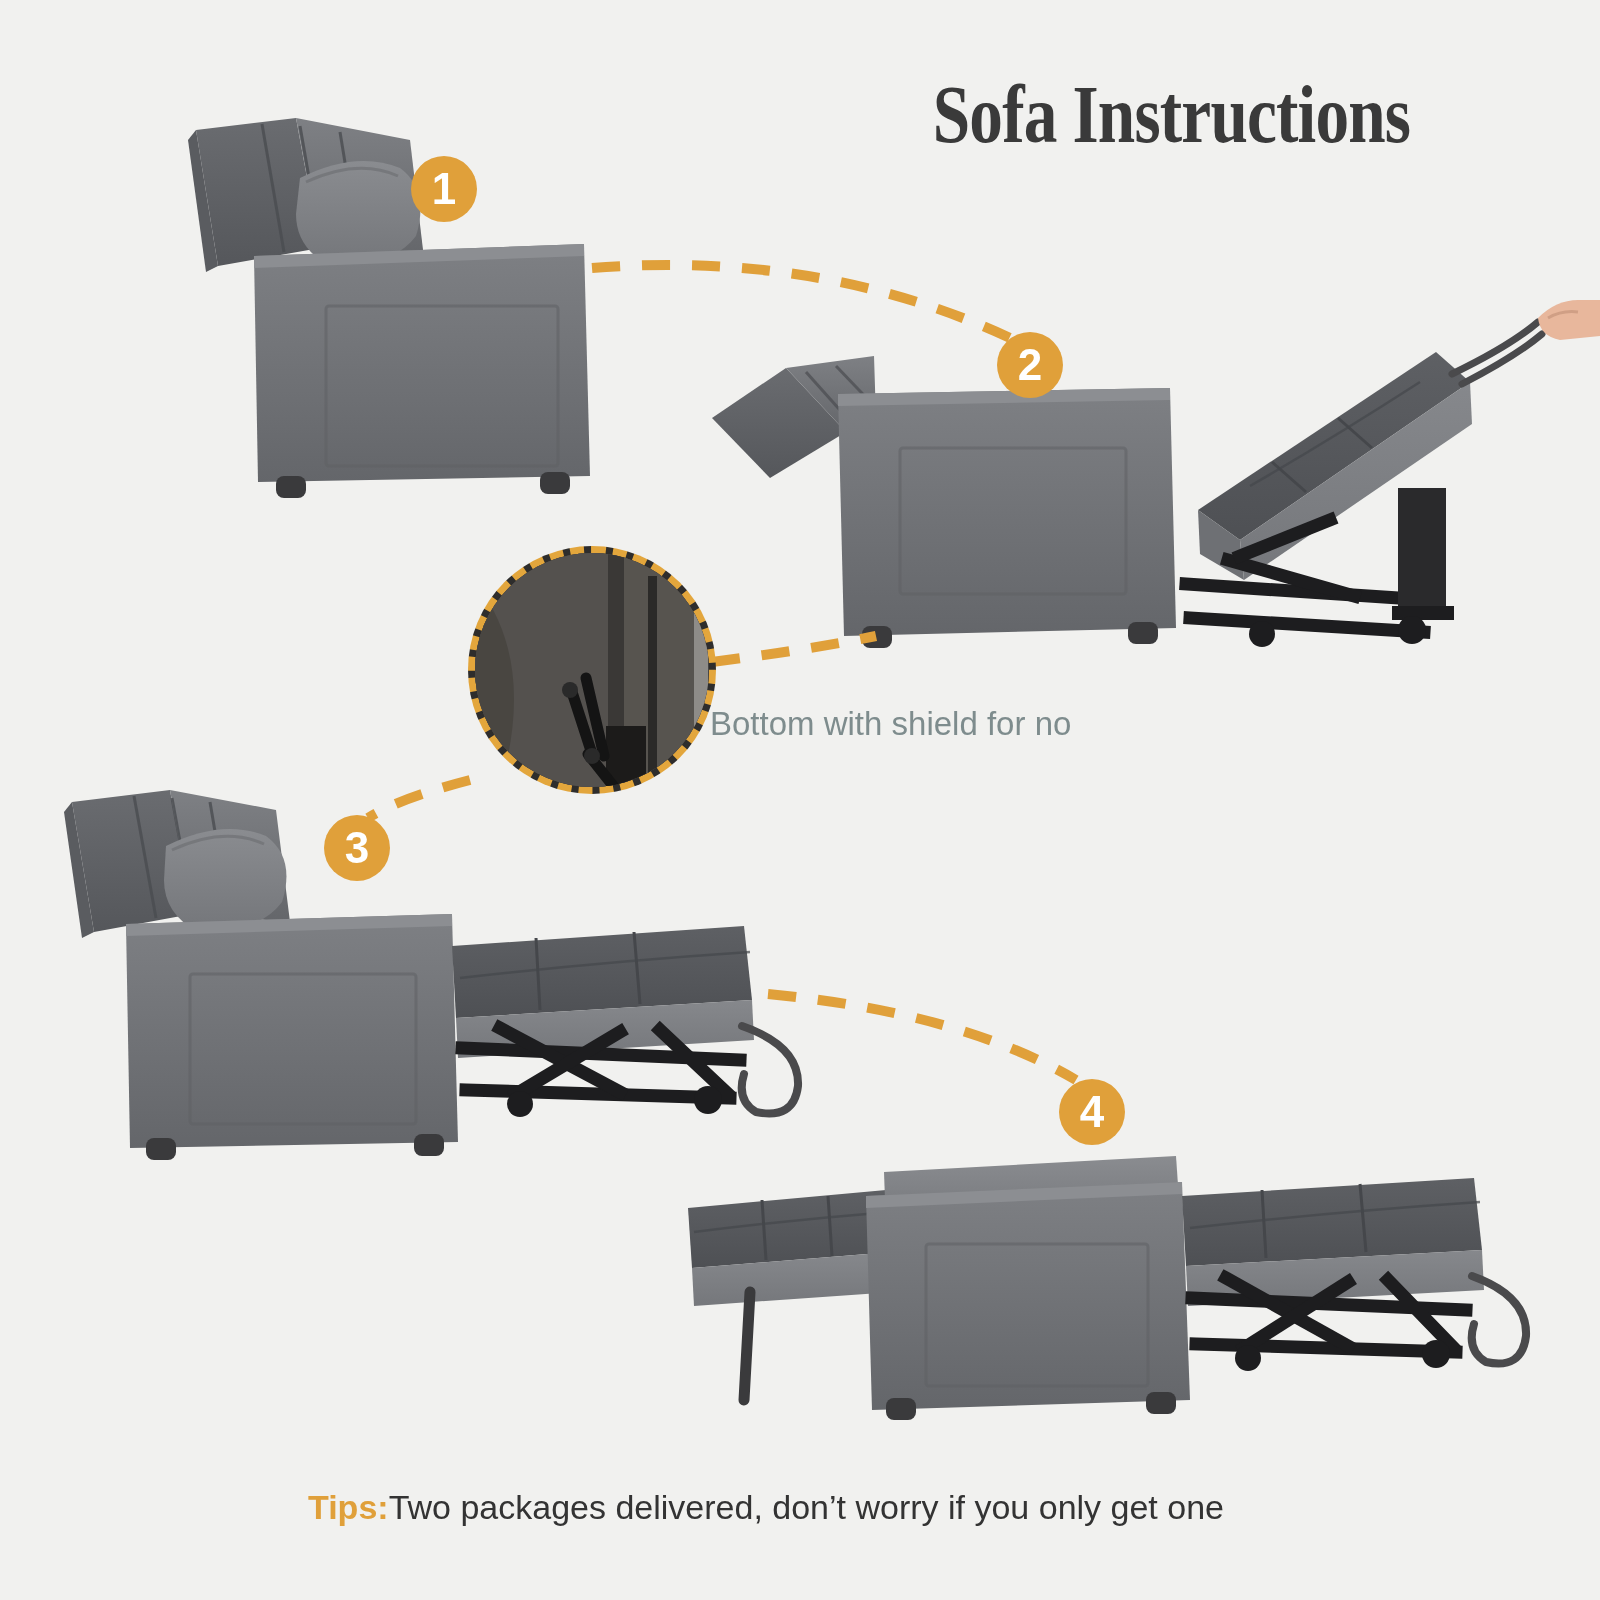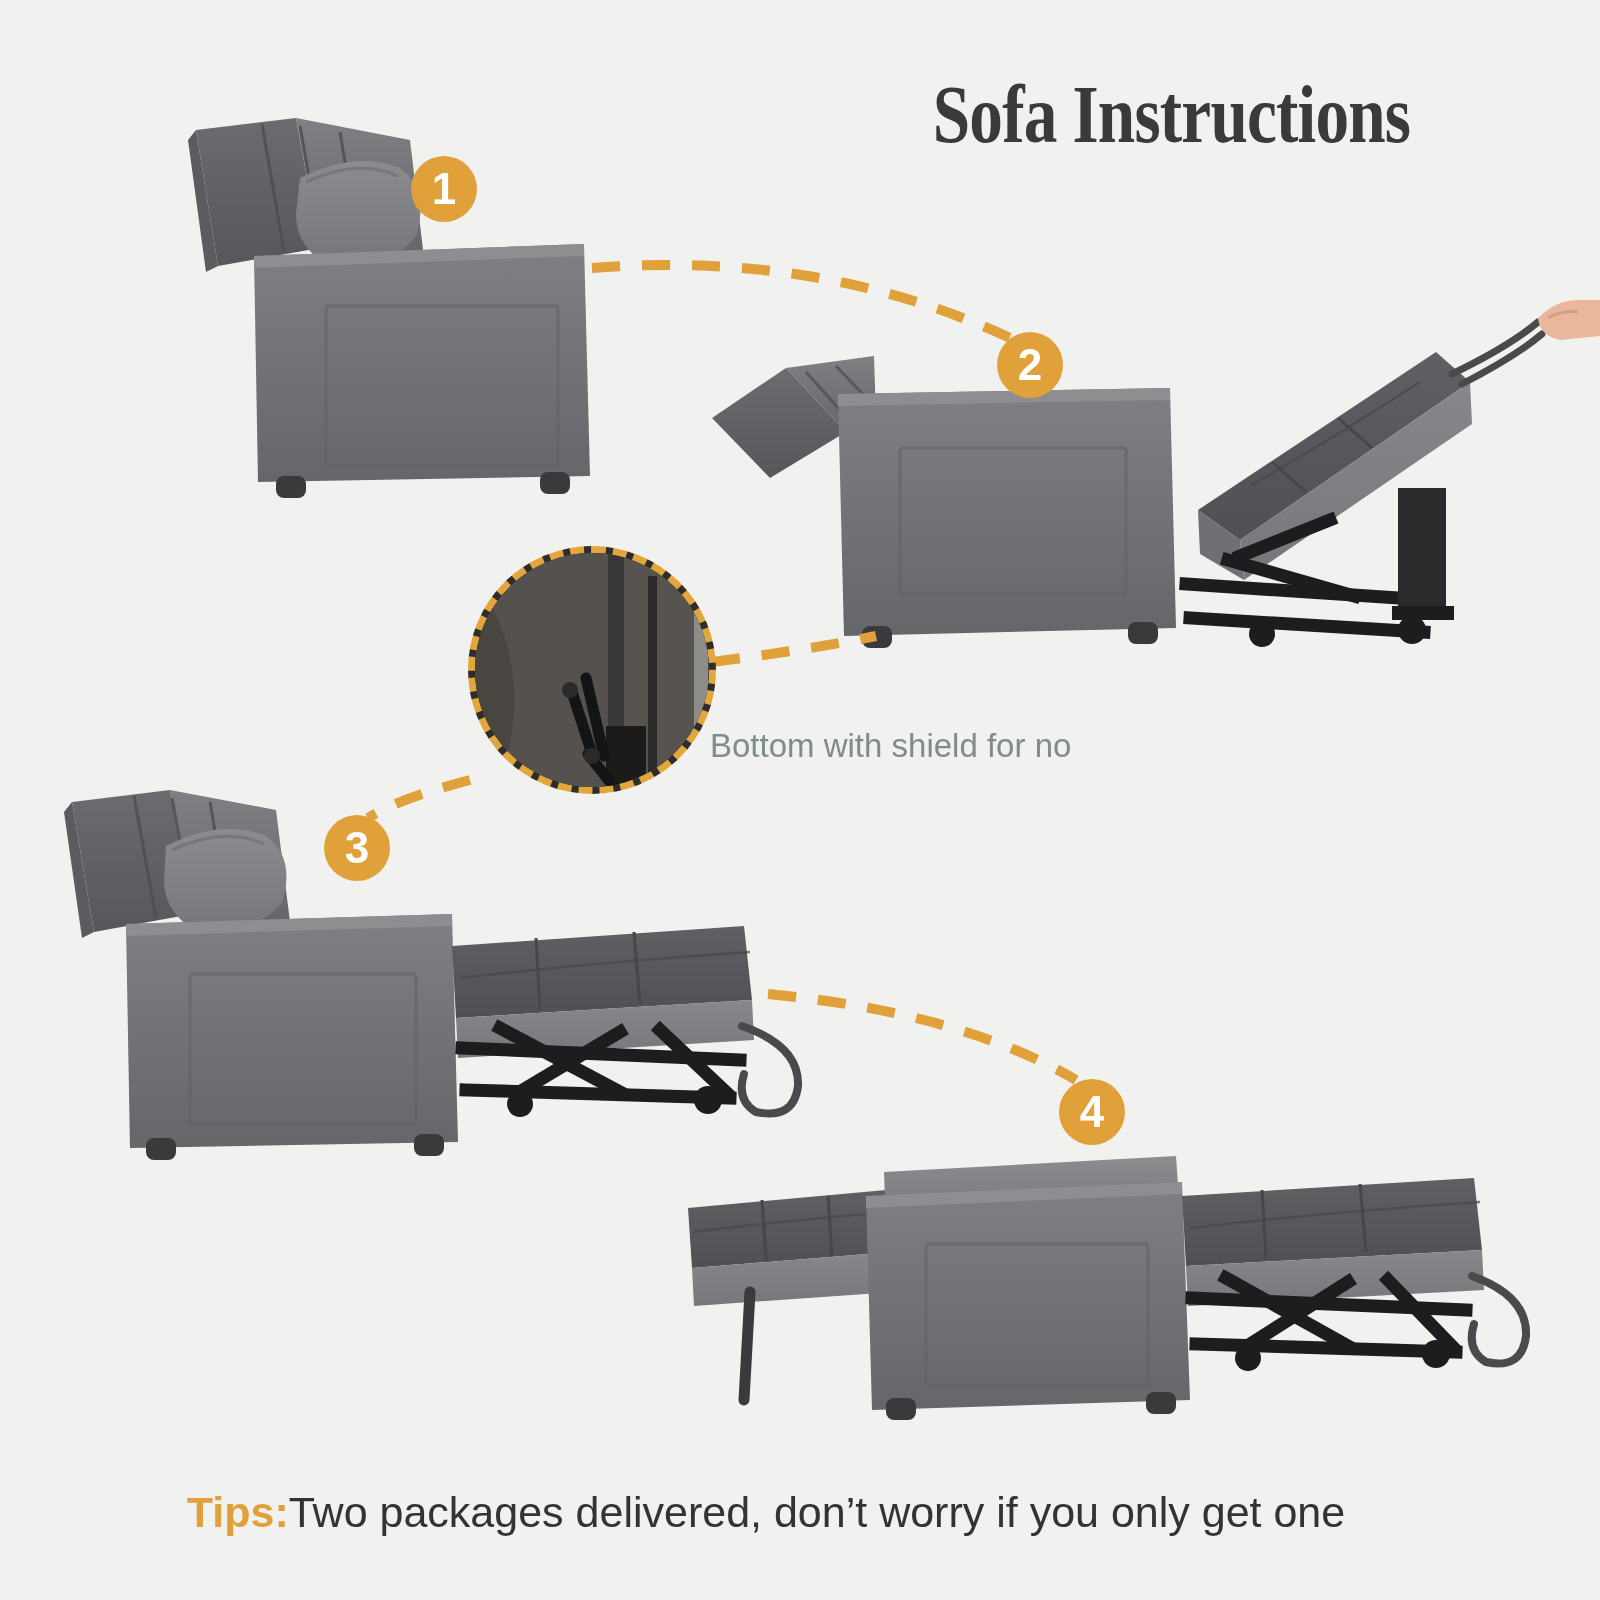--- a/index.html
+++ b/index.html
@@ -80,36 +80,36 @@
     left: -7px; top: -7px;
     width: 248px; height: 248px;
     border-radius: 50%;
     overflow: hidden;
   }
 
   
   .caption {
     position: absolute;
     left: 710px;
-    top: 724px;
+    top: 702px;
     width: 420px;
     font-size: 33px;
     line-height: 43px;
     color: #7e8c8d;
     z-index: 45;
   }
 
   
   .tips {
     position: absolute;
     left: 0;
     top: 1488px;
     width: 1532px;
     text-align: center;
-    font-size: 43px;
+    font-size: 34px;
     color: #333333;
     z-index: 45;
     white-space: nowrap;
   }
   .tips .tips-label {
     color: #e0a03a;
     font-weight: bold;
   }
 </style>
 </head>

